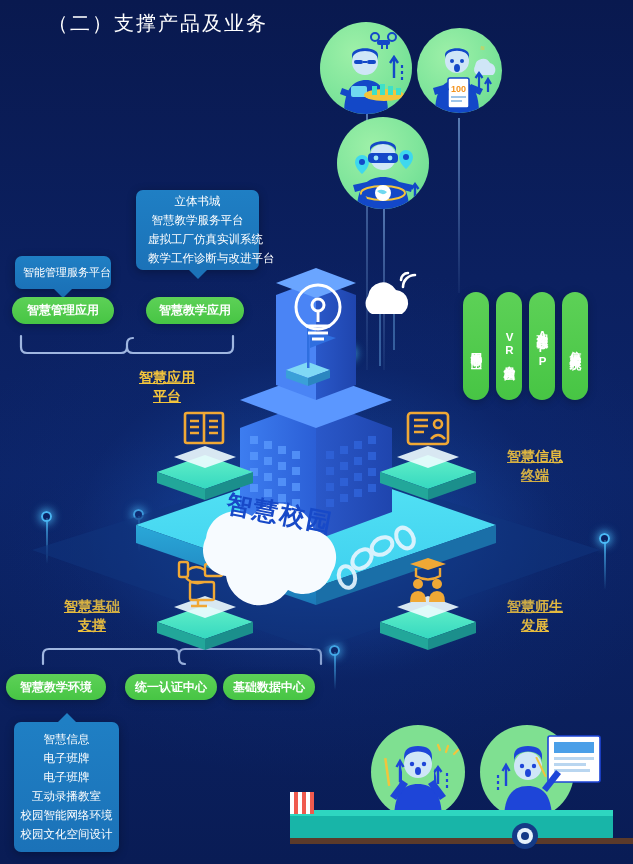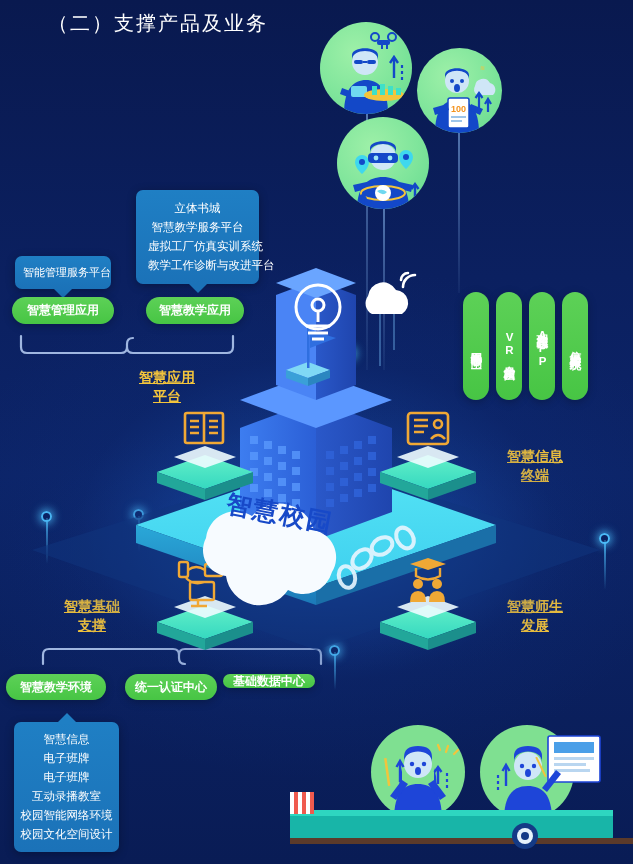--- a/index.html
+++ b/index.html
@@ -29,21 +29,21 @@
   .gold {
     color: #f3c43c; font-weight: bold; font-size: 14px; line-height: 19px;
     text-align: center; white-space: nowrap; text-decoration: underline;
   }
 
   
   .tooltip {
     position: absolute;
     background: linear-gradient(180deg,#1f7fc4 0%,#1b72b8 100%);
     border-radius: 7px;
-    padding: 9px 12px;
+    padding: 2px 12px;
     box-shadow: 0 2px 10px rgba(0,0,0,.30);
   }
   .tooltip .line {
     color: #ffffff; font-size: 11.5px; line-height: 19px;
     text-align: center; white-space: nowrap;
   }
   .tooltip::after {
     content: ""; position: absolute;
     left: 50%; transform: translateX(-50%);
     bottom: -9px;
@@ -156,21 +156,21 @@
       <g stroke="#1348c8" stroke-width="2.4" fill="none">
         <path d="M74 56 L74 36"></path>
           <path d="M70 41 L74 35 L78 41"></path>
       </g>
       <g stroke="#1348c8" stroke-width="2.2" fill="none" stroke-dasharray="3 3">
         <path d="M82 58 L82 42"></path>
       </g>
     </svg>
   </div>
 
-  <div class="circ" style="left:417px; top:48px; width:85px; height:85px;">
+  <div class="circ" style="left:417px; top:28px; width:85px; height:85px;">
     <svg width="85" height="85" viewBox="0 0 85 85">
 
       <path d="M58 38 a8 8 0 0 1 15 -3 a7 7 0 0 1 3 12 H60 a6.5 6.5 0 0 1 -2 -9 Z" fill="#cfe6f7"></path>
       <text x="63" y="22" font-size="6" fill="#f3c43c" font-family="Liberation Sans, sans-serif">≋</text>
 
       <path d="M18 85 C18 60 28 52 40 52 C52 52 62 60 62 85 Z" fill="#1348c8"></path>
 
       <circle cx="40" cy="33" r="12" fill="#cfe6f7"></circle>
       <path d="M28 31 C28 20 52 20 52 31 L52 27 C52 18 28 18 28 27 Z" fill="#1348c8"></path>
       <circle cx="35" cy="33" r="2" fill="#1348c8"></circle>
@@ -276,21 +276,21 @@
   </div>
 
   <div class="brace" style="left:40px; top:645px;">
     <svg width="285" height="22" viewBox="0 0 285 22">
       <path d="M3 3 L3 12 Q3 18 9 18 L133 18 Q139 18 139 12 L139 9 Q139 3 145 3 Q139 3 139 9 L139 12 Q139 18 145 18 L275 18 Q281 18 281 12 L281 3" fill="none" stroke="#9fb6e0" stroke-width="2.2" stroke-linecap="round" stroke-linejoin="round" transform="scale(1,-1) translate(0,-22)"></path>
     </svg>
   </div>
 
   <div class="pill" style="left:6px; top:674px; width:100px; height:26px;">智慧教学环境</div>
   <div class="pill" style="left:125px; top:674px; width:92px; height:26px;">统一认证中心</div>
-  <div class="pill" style="left:223px; top:674px; width:92px; height:14px;">基础数据中心</div>
+  <div class="pill" style="left:223px; top:674px; width:92px; height:26px;">基础数据中心</div>
 
   <div class="tooltip up" style="left:14px; top:722px; width:105px; padding:8px 6px;">
     <div class="line">智慧信息</div>
     <div class="line">电子班牌</div>
     <div class="line">电子班牌</div>
     <div class="line">互动录播教室</div>
     <div class="line">校园智能网络环境</div>
     <div class="line">校园文化空间设计</div>
   </div>
 

